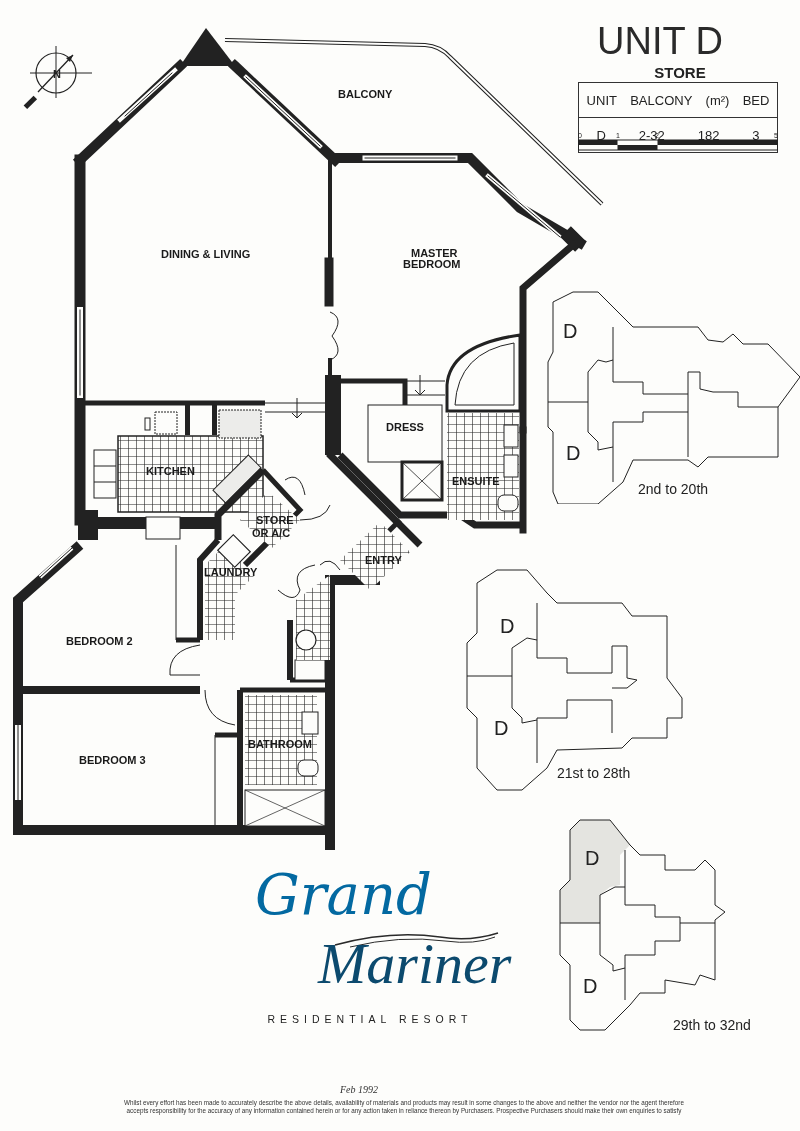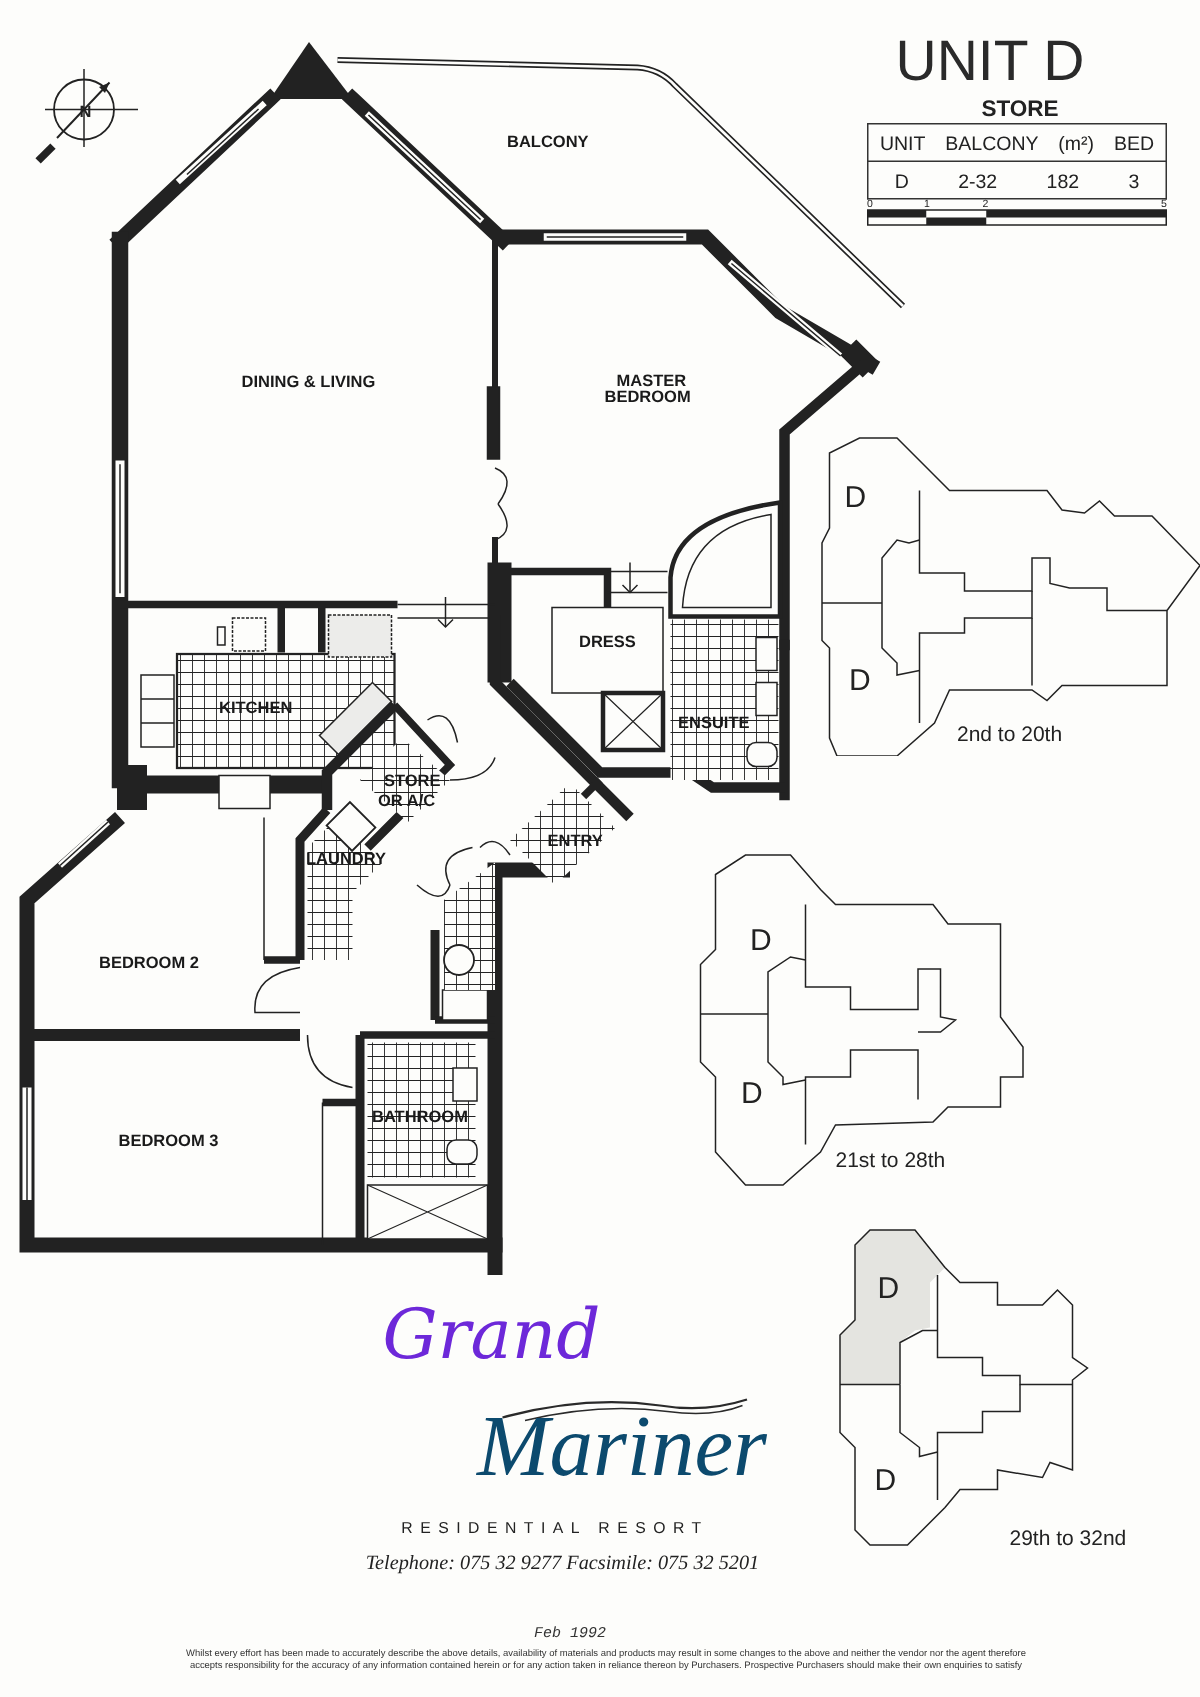--- a/index.html
+++ b/index.html
@@ -3,27 +3,27 @@
 <meta charset="utf-8">
 <style>
   html, body { margin: 0; padding: 0; background: #fdfdfb; }
   body { width: 800px; height: 1131px; position: relative; overflow: hidden; font-family: "Liberation Sans", sans-serif; color: #1c1c1c; }
   .abs { position: absolute; }
   .title { left: 560px; top: 20px; width: 200px; text-align: center; font-size: 38px; font-weight: normal; letter-spacing: 0px; color: #2a2a2a; }
   .subtitle { left: 560px; top: 64px; width: 240px; text-align: center; font-size: 15px; font-weight: bold; color: #222; padding-left: 0; }
   .spec-table { left: 578px; top: 82px; width: 200px; border-collapse: collapse; font-size: 13px; color: #222; }
   .spec-table td { border: 1.5px solid #333; }
   .spec-table .hdr td { border-bottom: 1.5px solid #333; }
-  .spec-row { display: flex; justify-content: space-around; align-items: center; height: 22px; }
+  .spec-row { display: flex; justify-content: space-around; align-items: center; height: 32px; }
   .scale { left: 578px; top: 131px; width: 200px; height: 22px; }
-  .logo-line1 { left: 255px; top: 862px; font-family: "DejaVu Serif", serif; font-style: italic; font-size: 46px; color: #6d28d9; }
+  .logo-line1 { left: 255px; top: 862px; font-family: "DejaVu Serif", serif; font-style: italic; font-size: 56px; color: #0369a1; }
   .logo-line2 { left: 318px; top: 930px; font-family: Liberation Serif, serif; font-style: italic; font-size: 58px; color: #0c4a6e; }
   .resort { left: 255px; top: 1013px; width: 230px; text-align: center; font-size: 10.5px; letter-spacing: 5px; font-weight: normal; color: #222; }
   .address { left: 200px; top: 1035px; width: 350px; text-align: center; font-family: "Liberation Serif", serif; font-style: italic; font-size: 13.5px; line-height: 13px; color: #222; }
-  .date { left: 340px; top: 1084px; width: 80px; text-align: center; font-family: Liberation Mono, monospace; font-style: italic; font-size: 10px; color: #333; }
+  .date { left: 340px; top: 1084px; width: 80px; font-family: Liberation Serif, serif; font-style: italic; font-size: 10px; color: #333; }
   .disclaimer { left: 84px; top: 1099px; width: 640px; text-align: center; font-size: 6.3px; line-height: 8px; color: #333; white-space: nowrap; overflow: hidden; height: 18px; }
 </style>
 </head>
 <body>
 
 <div class="abs title">UNIT D</div>
 <div class="abs subtitle">STORE</div>
 
 <table class="abs spec-table">
   <tbody>
@@ -292,20 +292,19 @@
 </svg>
 
 <div class="abs logo-line1">Grand</div>
 <svg class="abs" style="left:330px;top:925px" width="170" height="25" viewBox="0 0 170 25">
   <path d="M5 20 Q60 5 110 12 Q140 17 168 8" fill="none" stroke="#2a2a2a" stroke-width="1.5"></path>
   <path d="M20 22 Q70 10 115 16 Q145 20 165 12" fill="none" stroke="#2a2a2a" stroke-width="1"></path>
 </svg>
 <div class="abs logo-line2">Mariner</div>
 <div class="abs resort">RESIDENTIAL RESORT</div>
 <div class="abs address">
-  <div>Telephone: 075 32 9277  Facsimile: 075 32 5201</div>
 </div>
 
 <div class="abs date">Feb 1992</div>
 <div class="abs disclaimer">
   <div>Whilst every effort has been made to accurately describe the above details, availability of materials and products may result in some changes to the above and neither the vendor nor the agent therefore</div>
   <div>accepts responsibility for the accuracy of any information contained herein or for any action taken in reliance thereon by Purchasers. Prospective Purchasers should make their own enquiries to satisfy</div>
 </div>
 
 </body></html>

